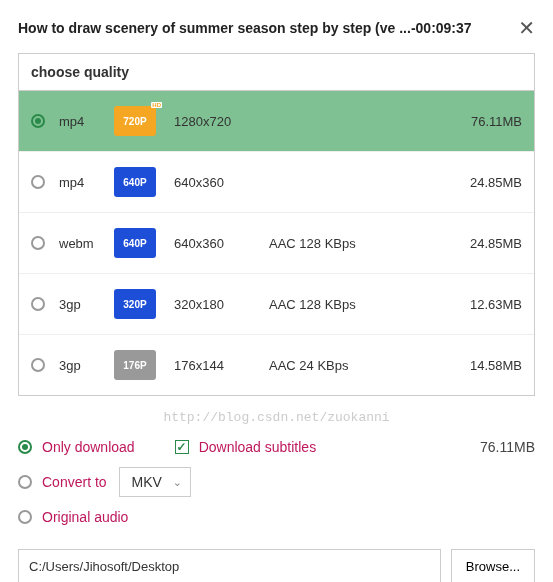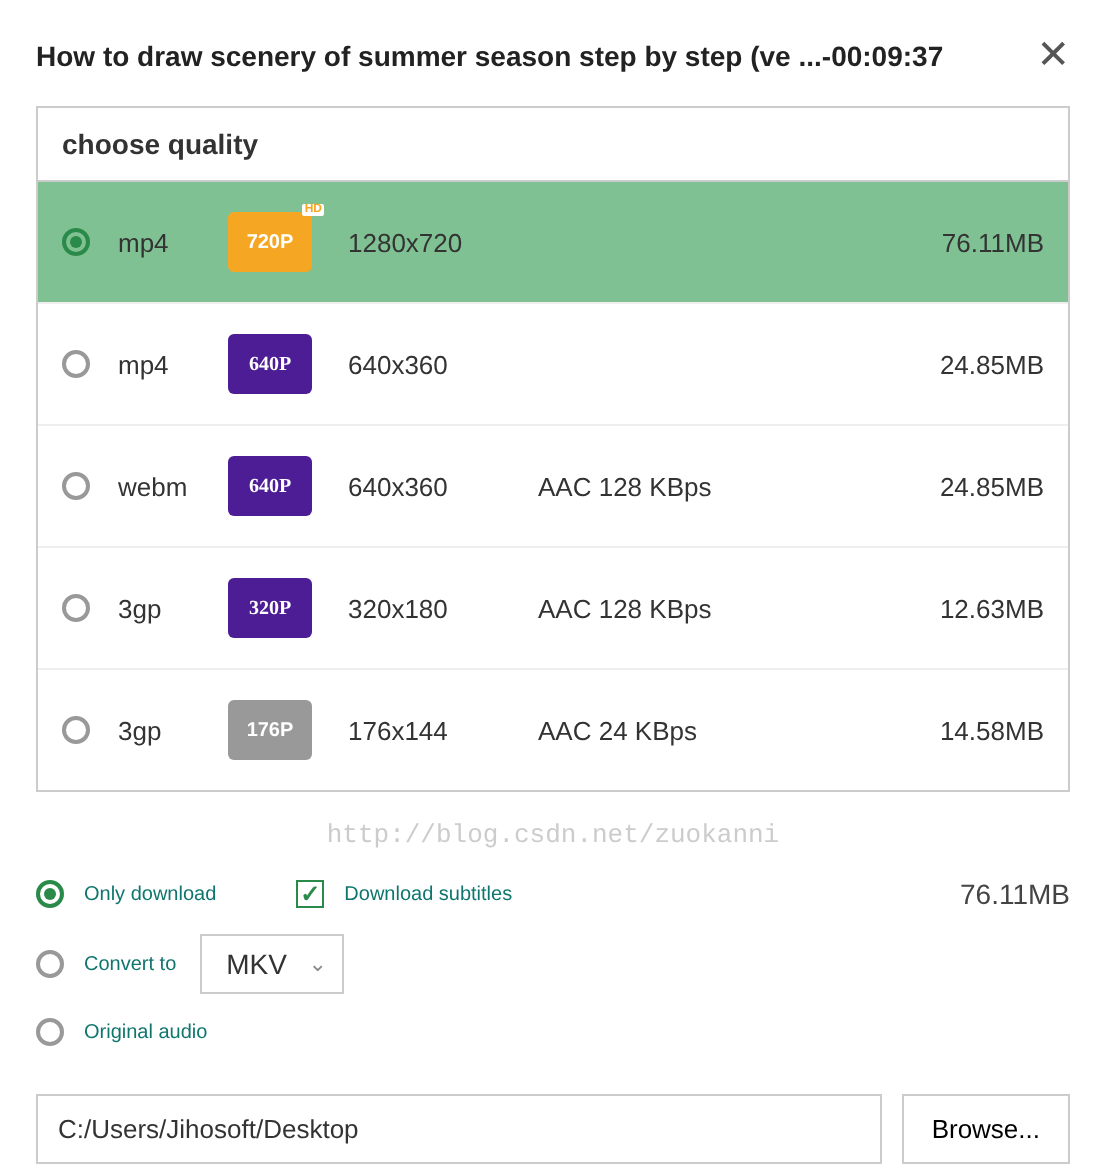--- a/index.html
+++ b/index.html
@@ -12,35 +12,35 @@
 .quality-header { padding: 10px 12px; font-weight: bold; font-size: 14px; border-bottom: 1px solid #ccc; }
 .quality-row { display: flex; align-items: center; padding: 15px 12px; border-bottom: 1px solid #eee; }
 .quality-row:last-child { border-bottom: none; }
 .quality-row.selected { background: #7fc193; }
 .radio { width: 14px; height: 14px; border: 2px solid #999; border-radius: 50%; margin-right: 14px; position: relative; flex-shrink: 0; }
 .quality-row.selected .radio { border-color: #2a8a4a; }
 .quality-row.selected .radio::after { content: ""; position: absolute; width: 6px; height: 6px; background: #2a8a4a; border-radius: 50%; left: 2px; top: 2px; }
 .format { width: 55px; font-size: 13px; }
 .badge { display: inline-flex; align-items: center; justify-content: center; width: 42px; height: 30px; border-radius: 3px; color: #fff; font-size: 10px; font-weight: bold; margin-right: 18px; position: relative; }
 .badge.orange { background: #f5a623; }
-.badge.green { background: #4c1d95; font-family: Liberation Serif, serif; }
+.badge.green { background: #1d4ed8; }
 .badge.gray { background: #999; }
 .hd-tag { position: absolute; top: -4px; right: -6px; background: #fff; color: #f5a623; font-size: 6px; padding: 0 1px; border-radius: 1px; font-weight: bold; }
 .resolution { width: 95px; }
 .audio { width: 130px; }
 .size { flex: 1; text-align: right; }
 .watermark { text-align: center; color: #ccc; font-size: 13px; margin: 14px 0 8px; font-family: "Courier New", monospace; }
 .options { margin-top: 4px; }
 .opt-row { display: flex; align-items: center; padding: 6px 0; }
 .opt-radio { width: 14px; height: 14px; border: 2px solid #999; border-radius: 50%; margin-right: 10px; position: relative; flex-shrink: 0; }
 .opt-radio.checked { border-color: #2a8a4a; }
 .opt-radio.checked::after { content: ""; position: absolute; width: 6px; height: 6px; background: #2a8a4a; border-radius: 50%; left: 2px; top: 2px; }
 .checkbox { width: 14px; height: 14px; border: 1px solid #2a8a4a; margin-right: 10px; position: relative; display: inline-flex; align-items: center; justify-content: center; }
 .checkbox.checked::after { content: "✓"; color: #2a8a4a; font-size: 12px; font-weight: bold; }
-.opt-label { font-size: 10px; color: #0f766e; }
+.opt-label { font-size: 14px; color: #be185d; }
 .subtitles-group { margin-left: 40px; display: flex; align-items: center; }
 .opt-size { margin-left: auto; font-size: 14px; color: #444; }
 .select-box { border: 1px solid #ccc; padding: 6px 28px 6px 12px; margin-left: 12px; position: relative; font-size: 14px; cursor: pointer; }
 .chevron { position: absolute; right: 8px; top: 50%; transform: translateY(-50%); color: #888; font-size: 11px; }
 .save-section { margin-top: 18px; }
 .save-label { color: #888; font-size: 14px; margin-bottom: 8px; }
 .save-row { display: flex; gap: 10px; }
 .path-input { flex: 1; border: 1px solid #ccc; padding: 9px 10px; font-size: 13px; color: #333; }
 .browse-btn { border: 1px solid #ccc; background: #fff; padding: 9px 14px; font-size: 13px; cursor: pointer; }
 .download-btn { display: block; margin: 22px auto 16px; background: #d32f2f; color: #fff; border: none; padding: 12px 52px; font-size: 15px; cursor: pointer; }

